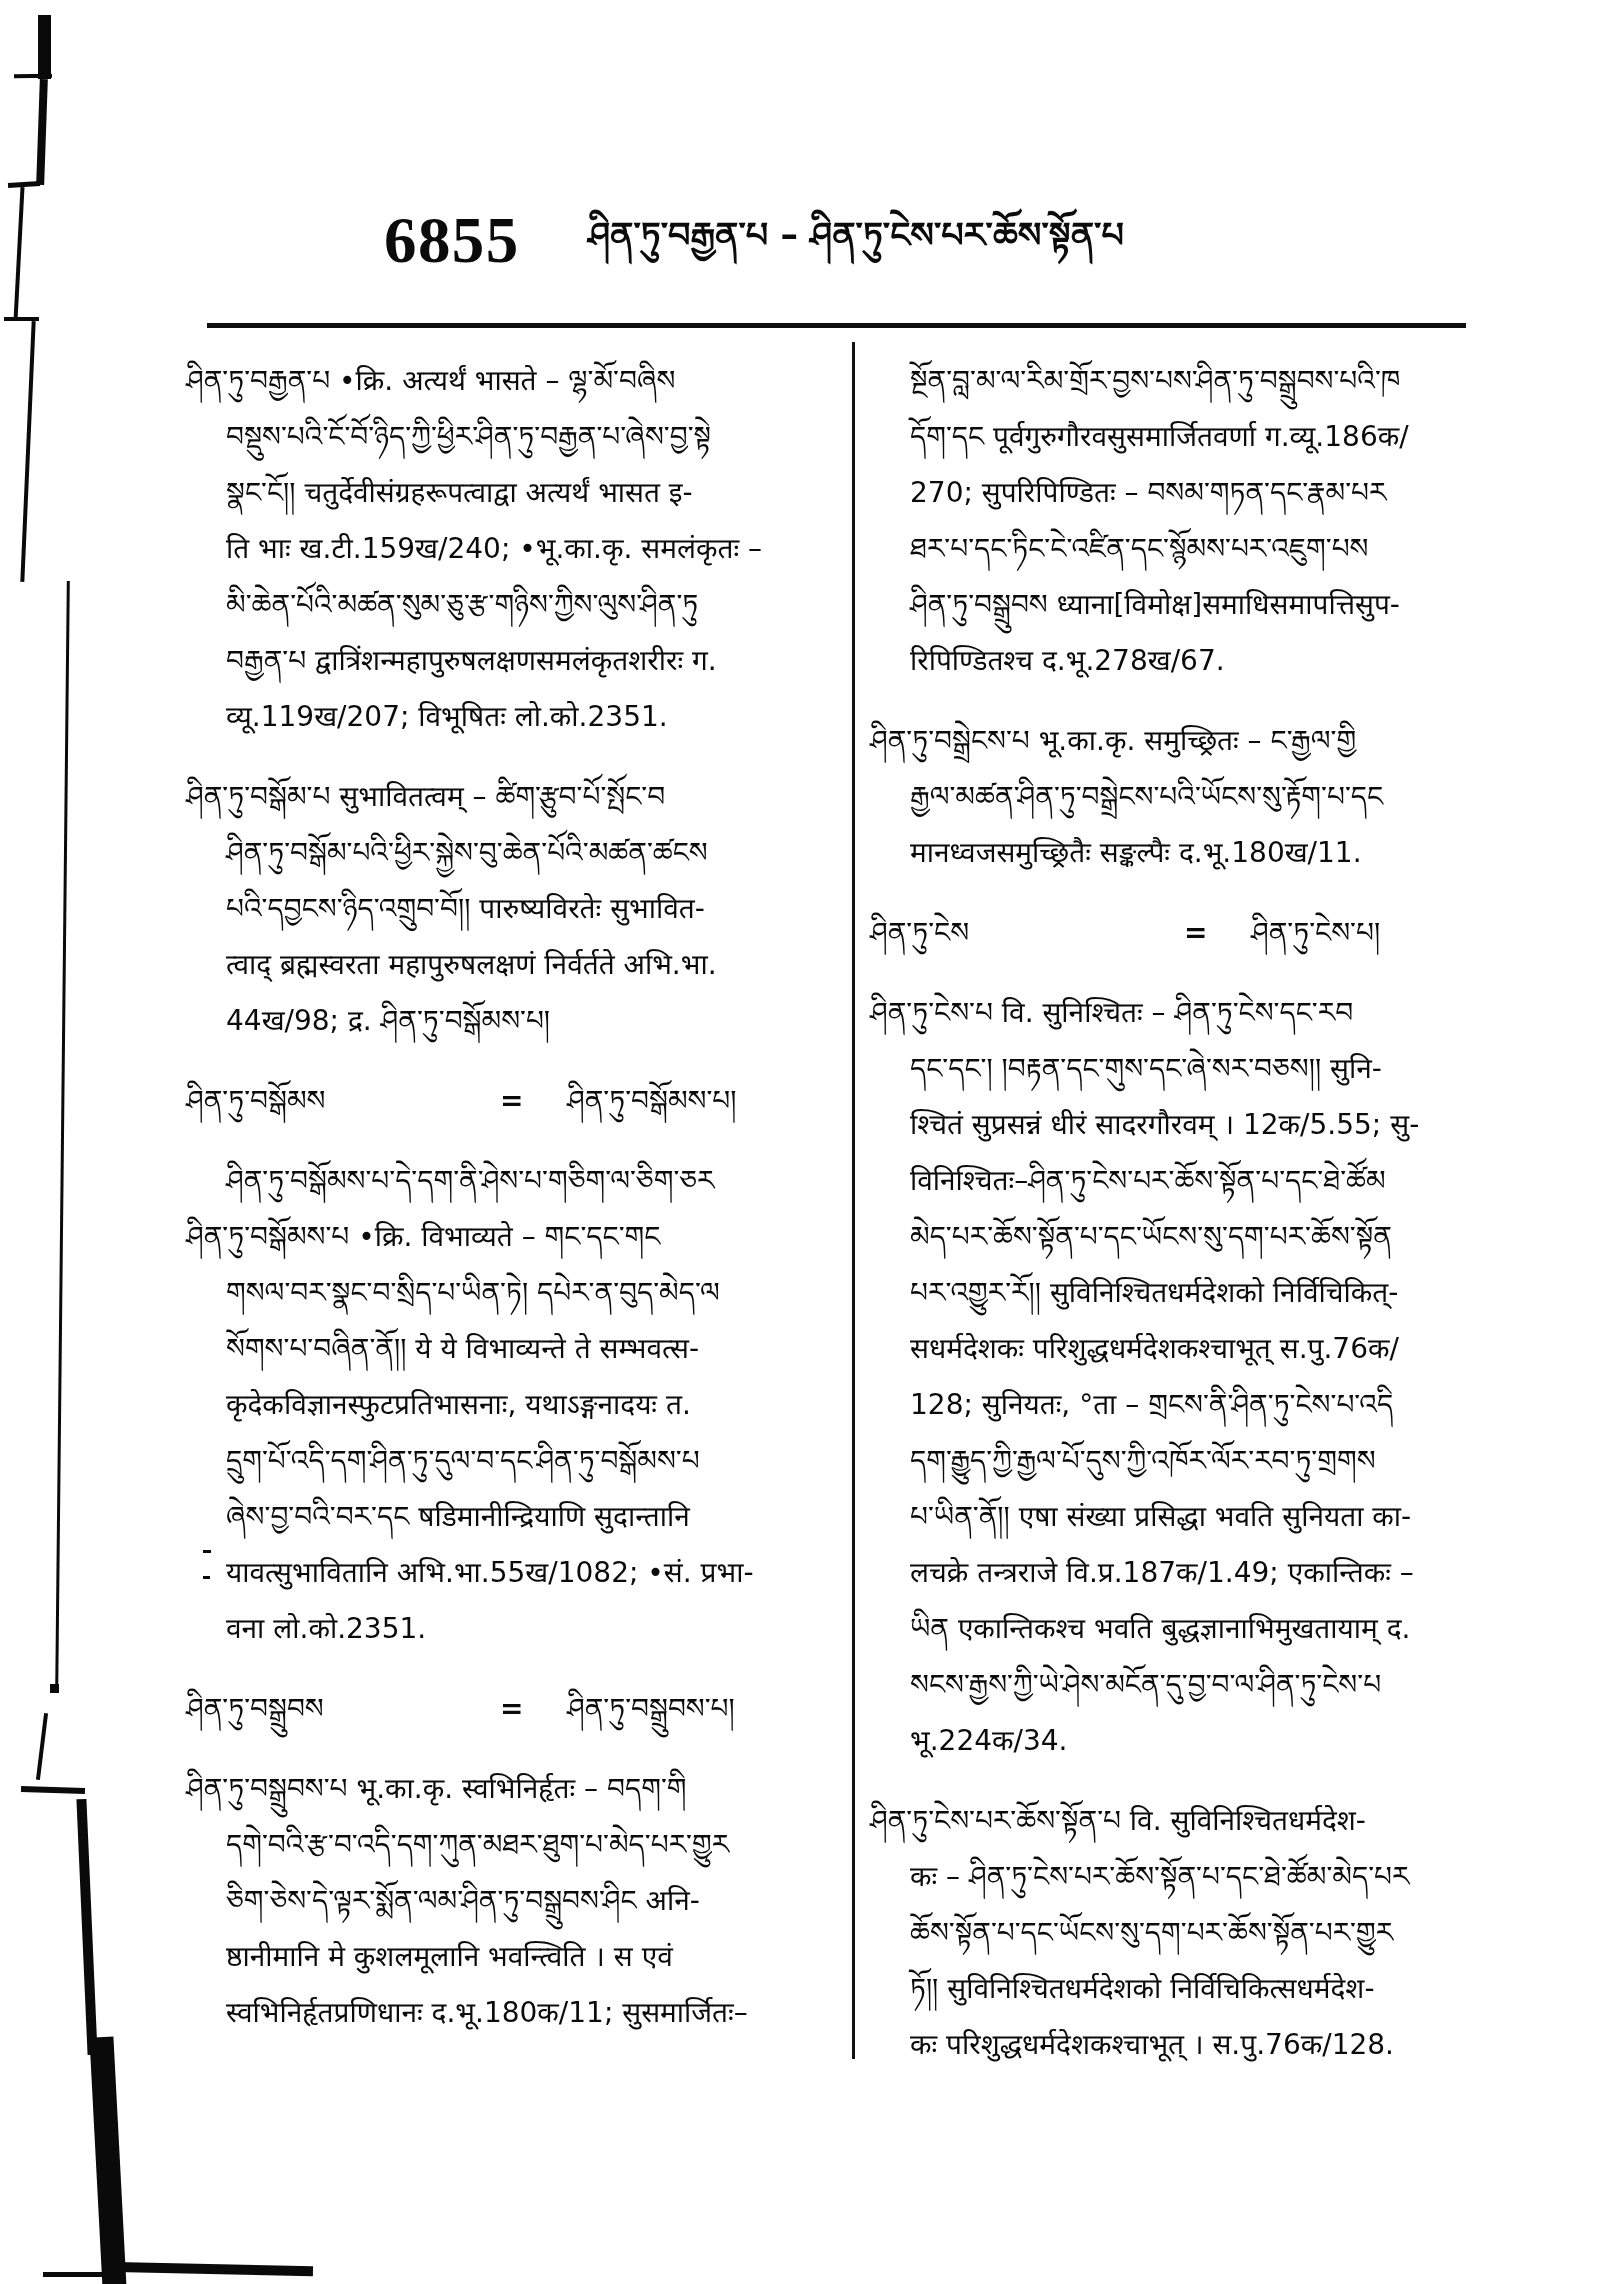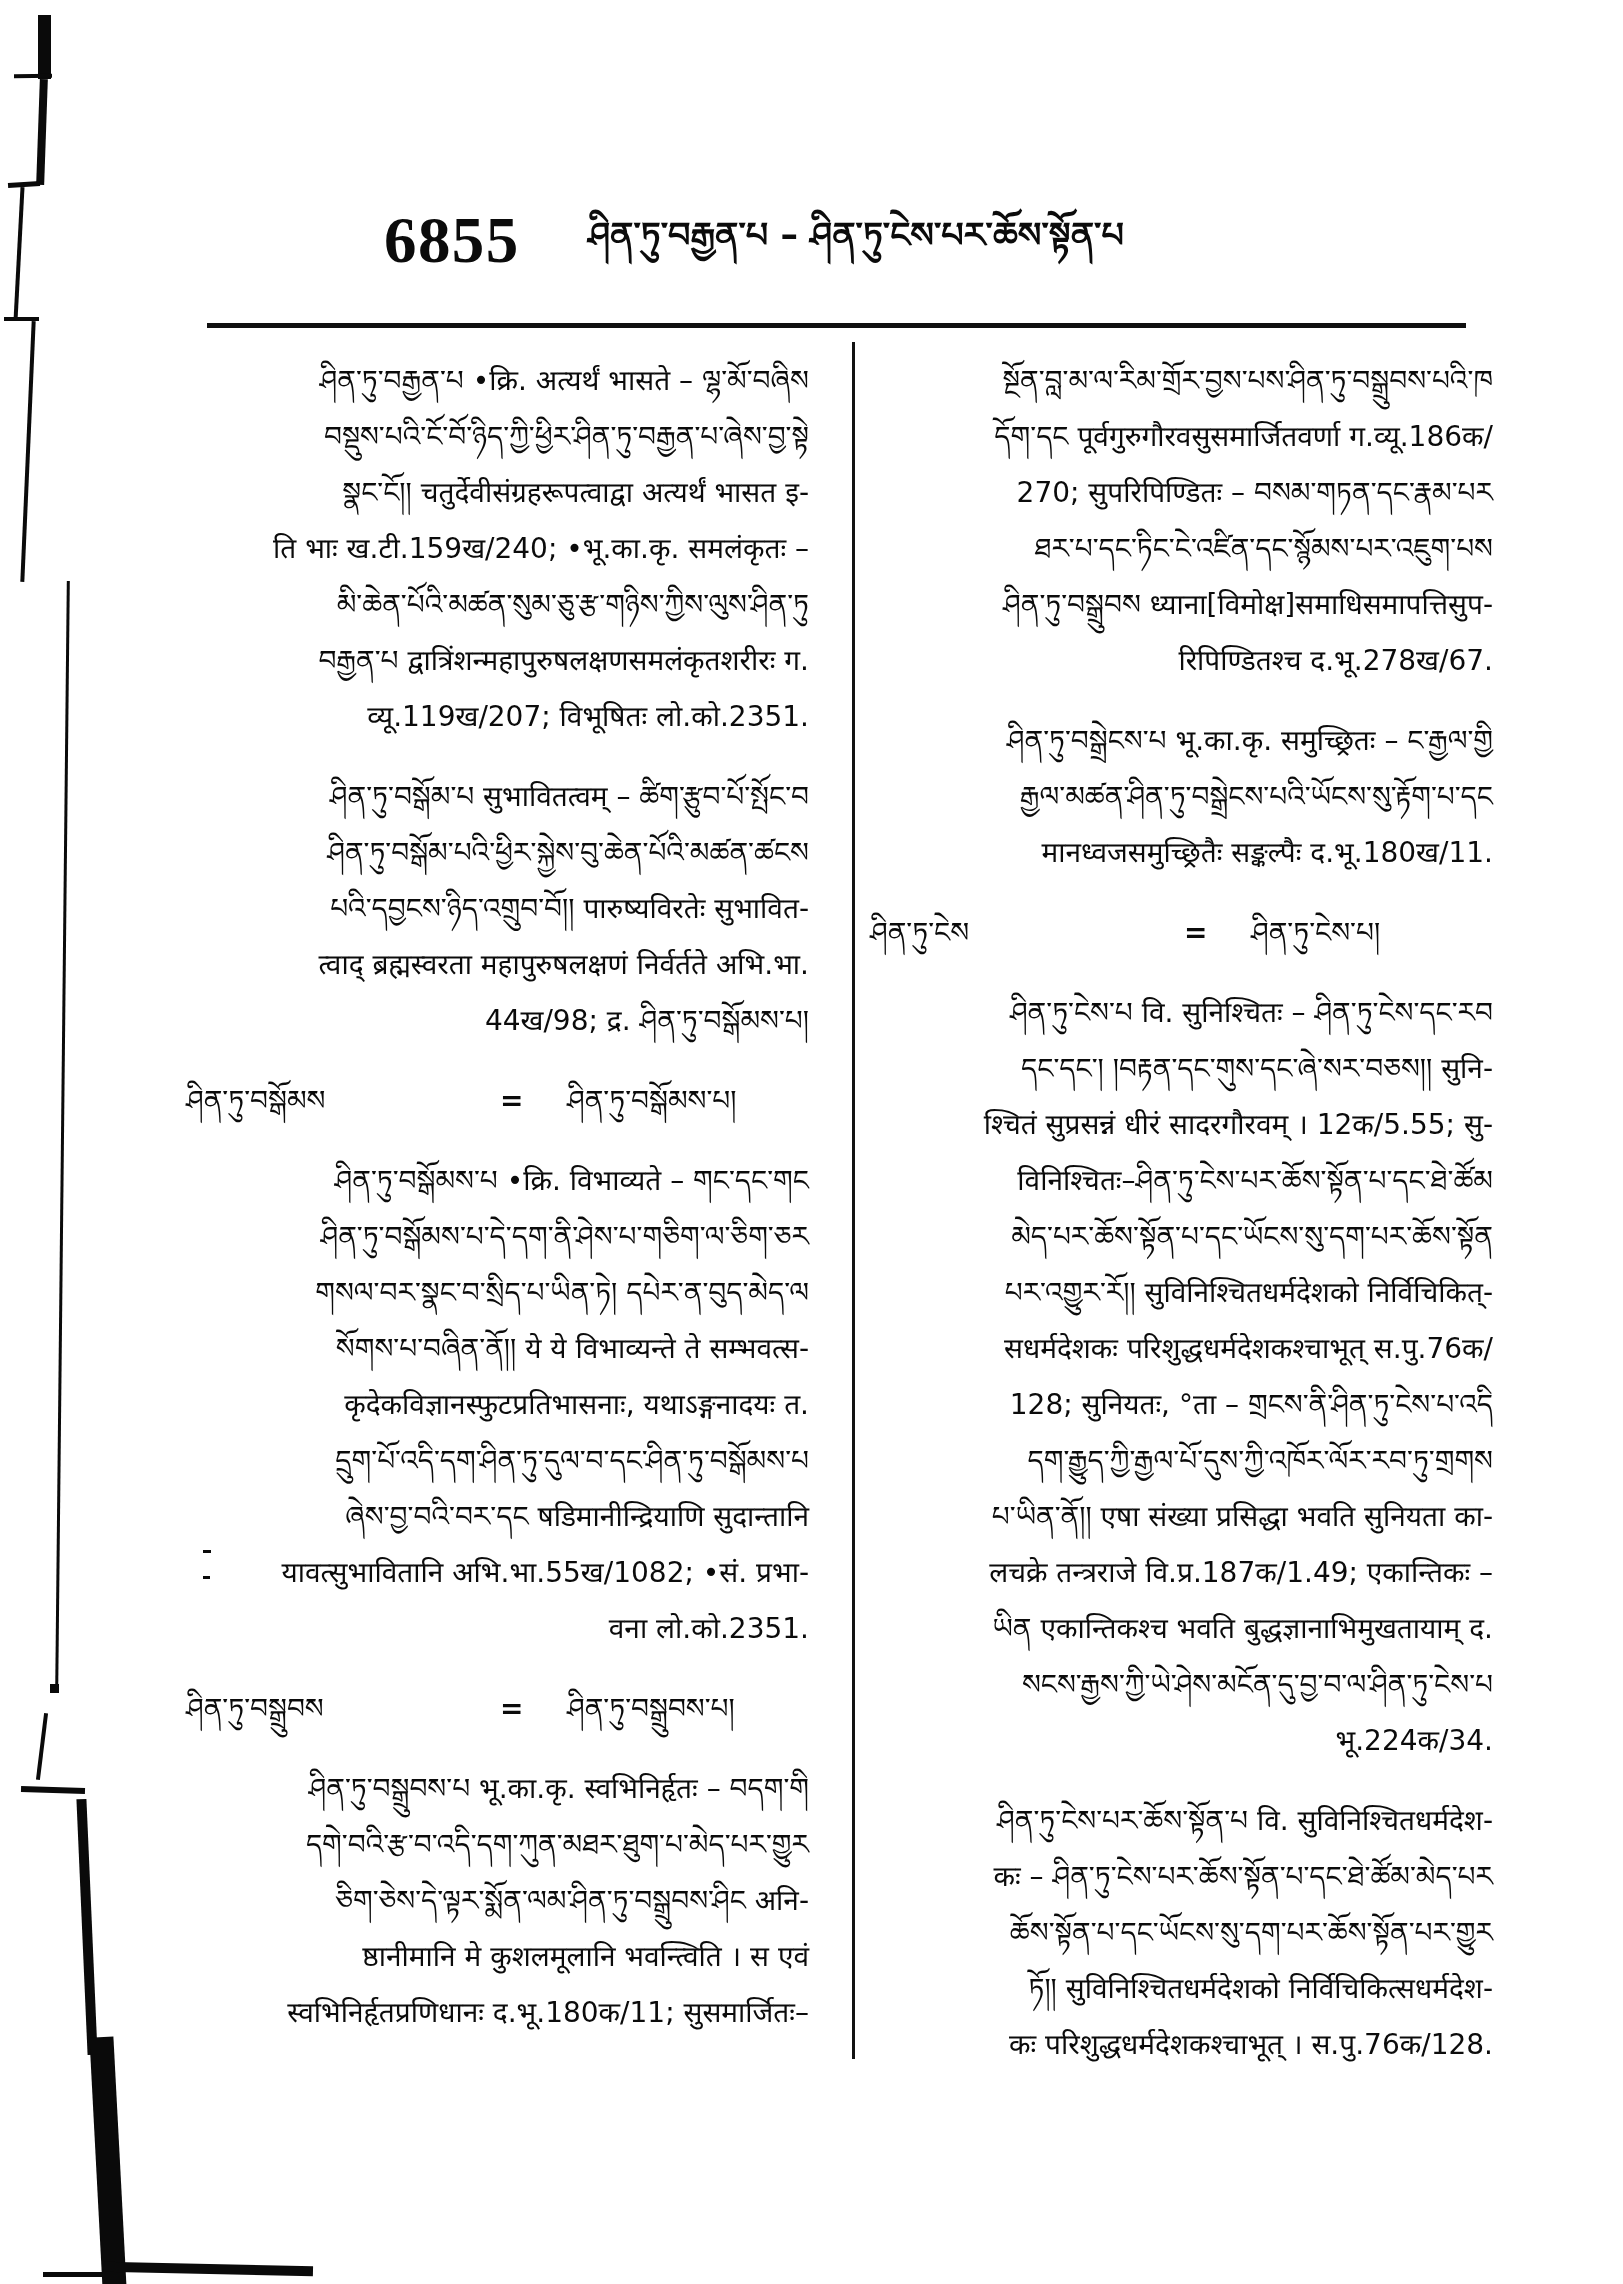--- a/index.html
+++ b/index.html
@@ -29,21 +29,21 @@
   .column {
     position: absolute; top: 353px; width: 623px;
     font-size: 28px; line-height: 56px;
   }
   .column.left  { left: 186px; }
   .column.right { left: 870px; }
   .column-divider {
     position: absolute; left: 852px; top: 342px;
     width: 2.8px; height: 1717px; background: #121212;
   }
-  .entry { margin-top: 24px; text-align: right; }
+  .entry { margin-top: 24px; }
   .entry.first { margin-top: 0; }
   .ln { white-space: nowrap; }
   .ln.ind { padding-left: 40px; }
   .xref { display: flex; margin-top: 24px; white-space: nowrap; }
   .xref .head { flex: 0 0 314px; }
   .xref .eq   { flex: 0 0 67px; font-weight: 700; }
   
   .art { position: absolute; background: #0a0a0a; }
   .a1  { left: 38px;  top: 15.3px;   width: 13.2px; height: 64px; }
   .a2  { left: 14px;  top: 74px;  width: 38px; height: 4.2px; transform: rotate(-1deg); }
@@ -107,22 +107,22 @@
     <div class="ln ind">པའི་དབྱངས་ཉིད་འགྲུབ་བོ།། पारुष्यविरतेः सुभावित-</div>
     <div class="ln ind">त्वाद् ब्रह्मस्वरता महापुरुषलक्षणं निर्वर्तते अभि.भा.</div>
     <div class="ln ind">44ख/98; द्र. ཤིན་ཏུ་བསྒོམས་པ།</div>
   </div>
   <div class="xref">
     <span class="head">ཤིན་ཏུ་བསྒོམས</span>
     <span class="eq">=</span>
     <span class="tgt">ཤིན་ཏུ་བསྒོམས་པ།</span>
   </div>
   <div class="entry">
+    <div class="ln ind">ཤིན་ཏུ་བསྒོམས་པ་དེ་དག་ནི་ཤེས་པ་གཅིག་ལ་ཅིག་ཅར</div>
     <div class="ln">ཤིན་ཏུ་བསྒོམས་པ   •क्रि. विभाव्यते – གང་དང་གང</div>
-    <div class="ln ind">ཤིན་ཏུ་བསྒོམས་པ་དེ་དག་ནི་ཤེས་པ་གཅིག་ལ་ཅིག་ཅར</div>
     <div class="ln ind">གསལ་བར་སྣང་བ་སྲིད་པ་ཡིན་ཏེ། དཔེར་ན་བུད་མེད་ལ</div>
     <div class="ln ind">སོགས་པ་བཞིན་ནོ།། ये ये विभाव्यन्ते ते सम्भवत्स-</div>
     <div class="ln ind">कृदेकविज्ञानस्फुटप्रतिभासनाः, यथाऽङ्गनादयः त.</div>
     <div class="ln ind">དྲུག་པོ་འདི་དག་ཤིན་ཏུ་དུལ་བ་དང་ཤིན་ཏུ་བསྒོམས་པ</div>
     <div class="ln ind">ཞེས་བྱ་བའི་བར་དང षडिमानीन्द्रियाणि सुदान्तानि</div>
     <div class="ln ind">यावत्सुभावितानि अभि.भा.55ख/1082; •सं. प्रभा-</div>
     <div class="ln ind">वना लो.को.2351.</div>
   </div>
   <div class="xref">
     <span class="head">ཤིན་ཏུ་བསྒྲུབས</span>

